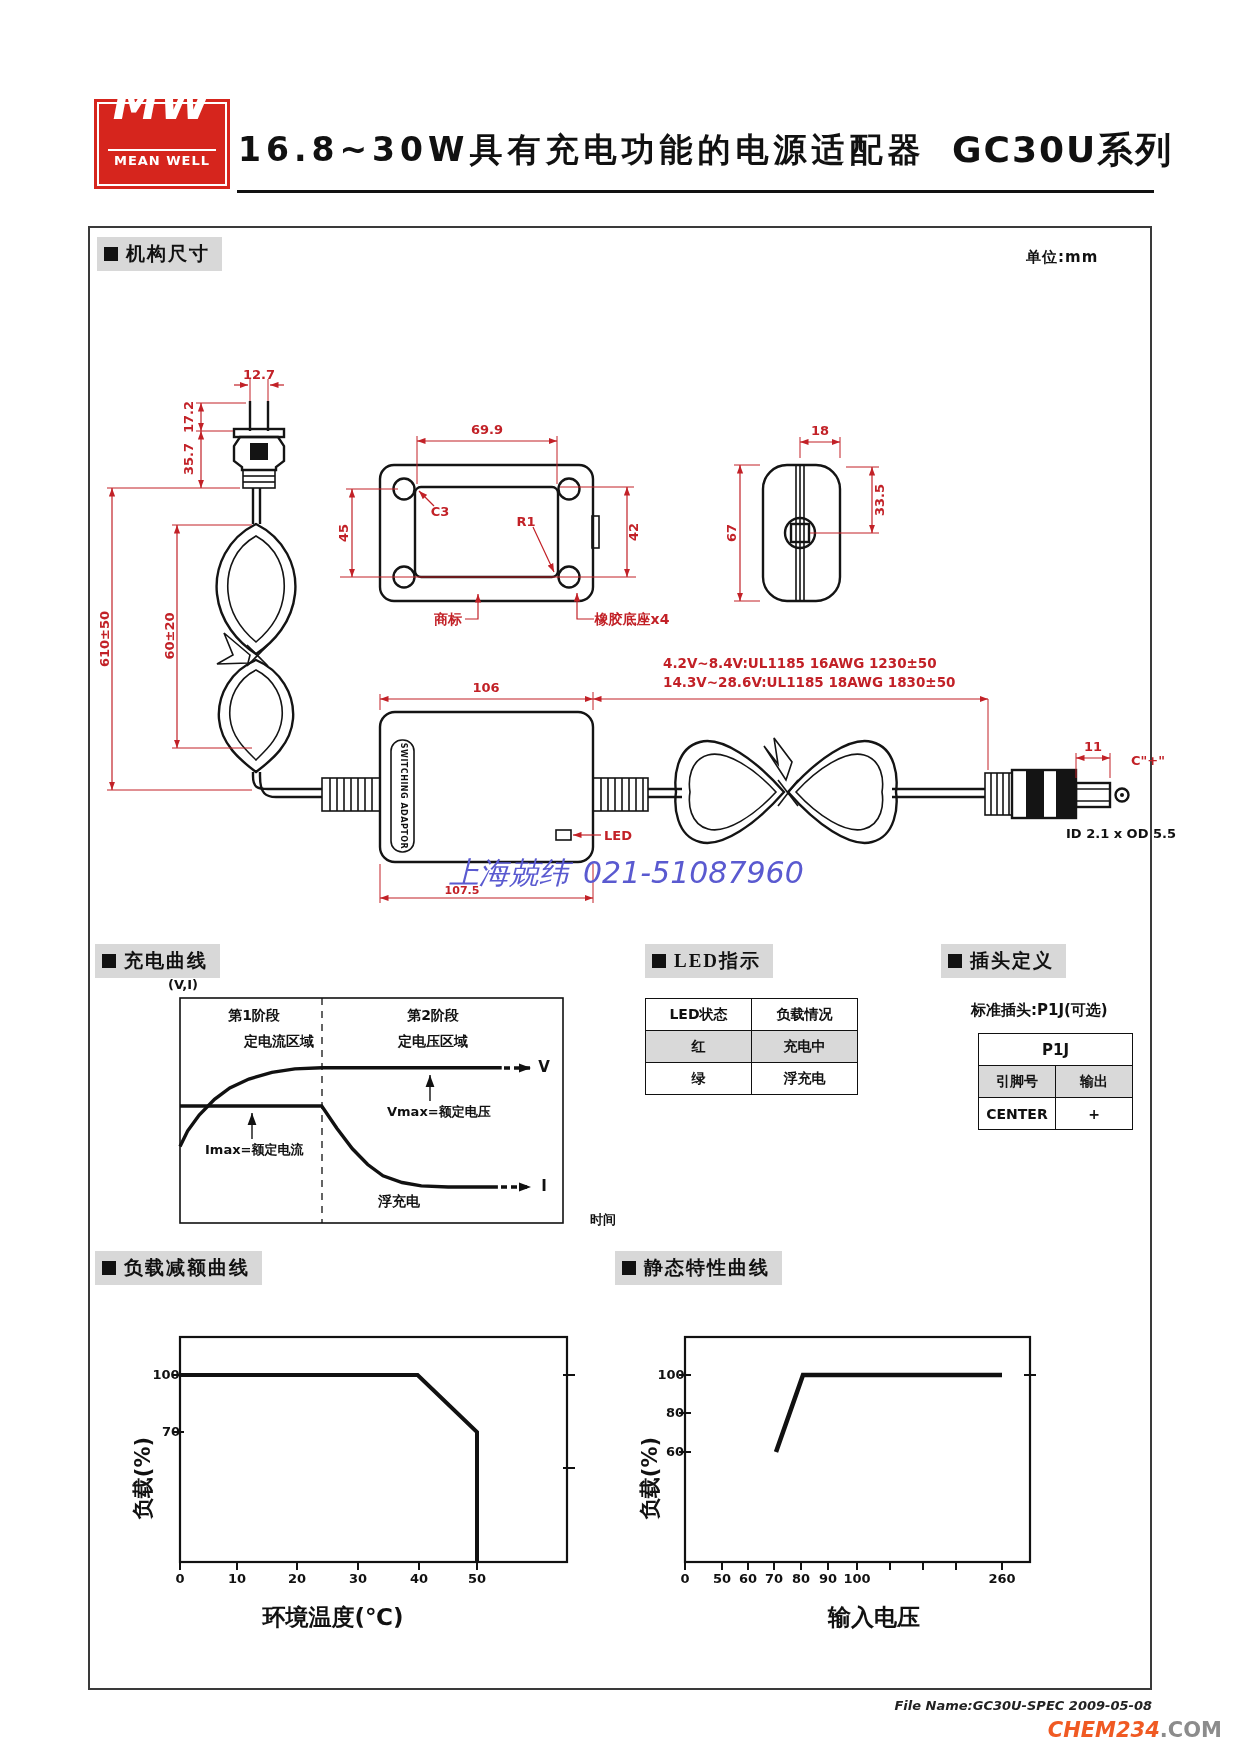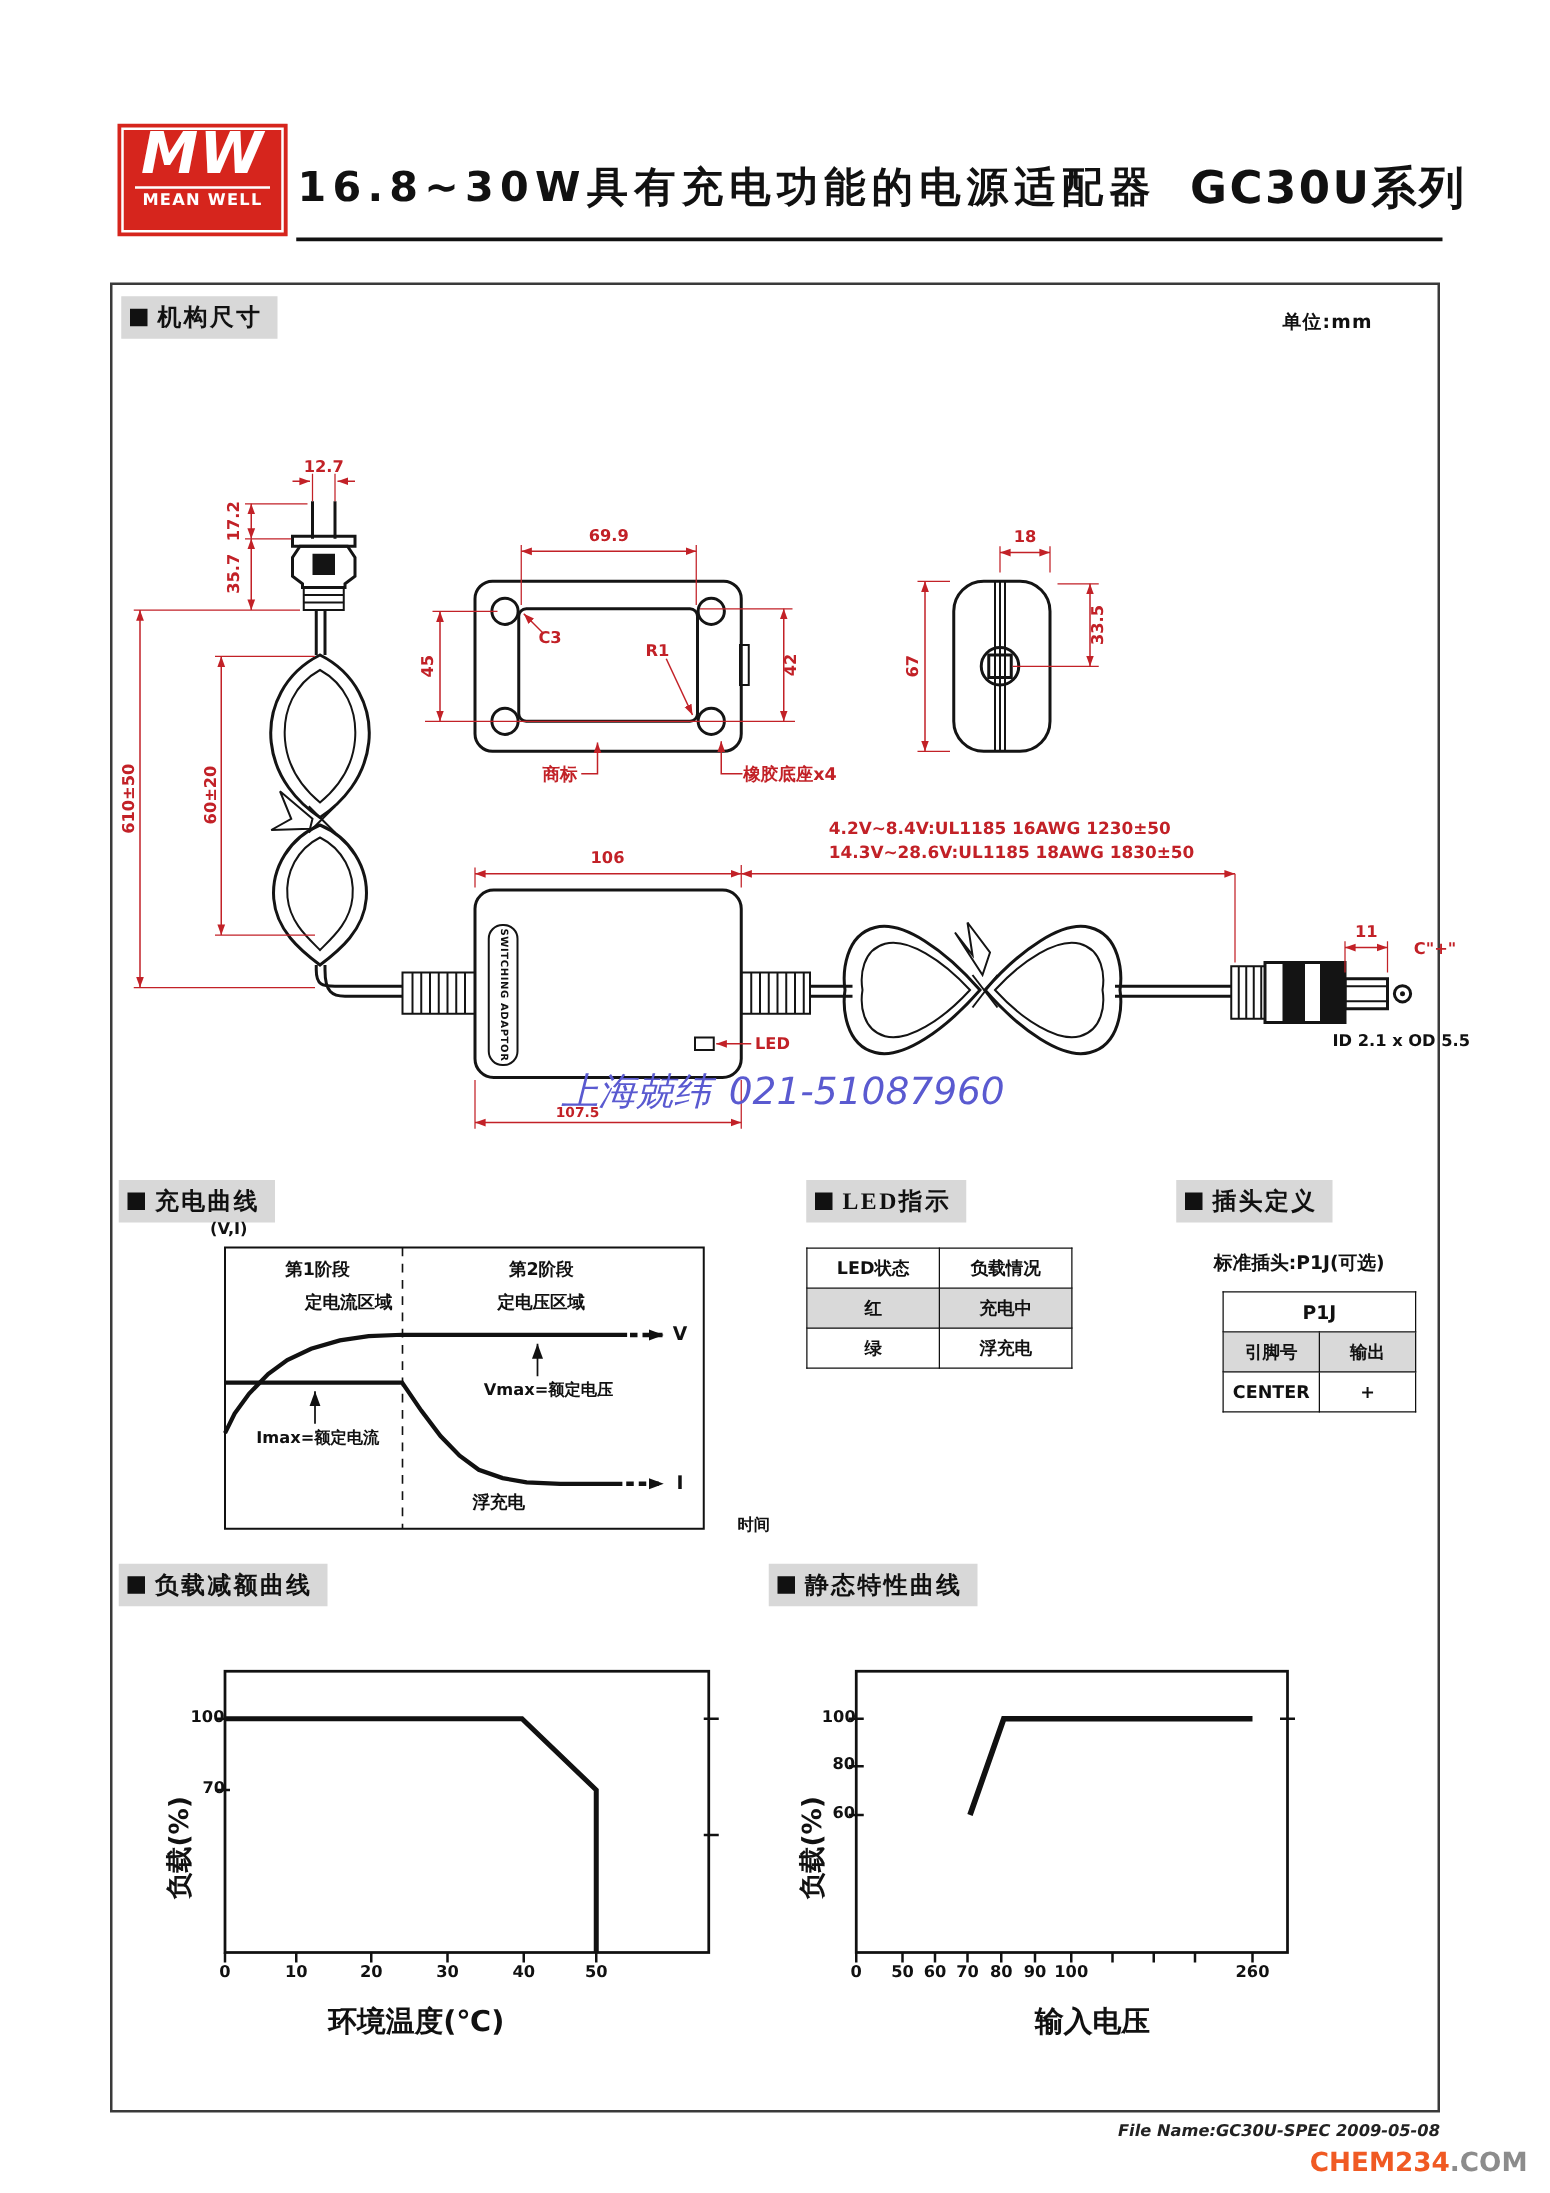--- a/index.html
+++ b/index.html
@@ -4,21 +4,21 @@
 <style>
   html,body{margin:0;padding:0;background:#fff;}
   #page{position:relative;width:1240px;height:1754px;background:#fff;overflow:hidden;
         font-family:"DejaVu Sans","Liberation Sans",sans-serif;color:#111;}
   
   #logo{position:absolute;left:94px;top:99px;width:136px;height:90px;background:#d6251d;
         box-shadow:inset 0 0 0 3px #d6251d, inset 0 0 0 5px #fff;display:flex;flex-direction:column;
         align-items:center;justify-content:flex-end;padding-bottom:21px;box-sizing:border-box;}
   #logo .mw{color:#fff;font-weight:bold;font-style:italic;font-size:46px;line-height:52px;letter-spacing:1px;}
   #logo .brand{color:#fff;font-weight:bold;font-size:13px;letter-spacing:1px;border-top:2px solid #fff;
-        padding:2px 6px 0 6px;margin-top:1px;}
+        padding:2px 6px 0 6px;margin-top:20px;}
   #title{position:absolute;left:238px;top:128px;font-size:33px;font-weight:bold;letter-spacing:5px;white-space:nowrap;}
   #series{position:absolute;left:952px;top:126px;font-size:36px;font-weight:bold;letter-spacing:2px;white-space:nowrap;}
   #title-rule{position:absolute;left:237px;top:190px;width:917px;height:3px;background:#111;}
   
   #main-box{position:absolute;left:88px;top:226px;width:1064px;height:1464px;border:2px solid #3a3a3a;box-sizing:border-box;}
   
   .sec{position:absolute;display:inline-flex;align-items:center;gap:8px;background:#d8d8d8;
        padding:4px 12px 4px 7px;font-size:19px;font-weight:bold;letter-spacing:2px;white-space:nowrap;z-index:5;}
   .sq{width:14px;height:14px;background:#111;display:inline-block;}
   
@@ -37,21 +37,21 @@
   
   table{border-collapse:collapse;z-index:5;position:absolute;}
   td{border:1.5px solid #111;text-align:center;font-weight:bold;font-size:14px;height:29px;}
   .gray{background:#d9d9d9;}
   #led-table td{width:103px;}
   #plug-table td{width:74px;}
   #watermark{position:absolute;left:449px;top:853px;z-index:7;color:#5a5ad0;font-size:30px;white-space:nowrap;font-style:italic;}
   #watermark .ph{margin-left:14px;}
   #file-info{position:absolute;right:88px;top:1698px;font-size:13px;font-style:italic;font-weight:bold;color:#222;z-index:5;}
   #site{position:absolute;right:18px;top:1718px;font-size:21px;font-weight:bold;z-index:5;}
-  #site .nm{color:#f05a23;}
+  #site .nm{color:#f05a23;font-style:italic;}
   #site .tld{color:#8c8c8c;}
 </style>
 </head>
 <body>
 
 <div id="page">
 
   <div id="logo">
     <span class="mw">MW</span>
     <span class="brand">MEAN WELL</span>

